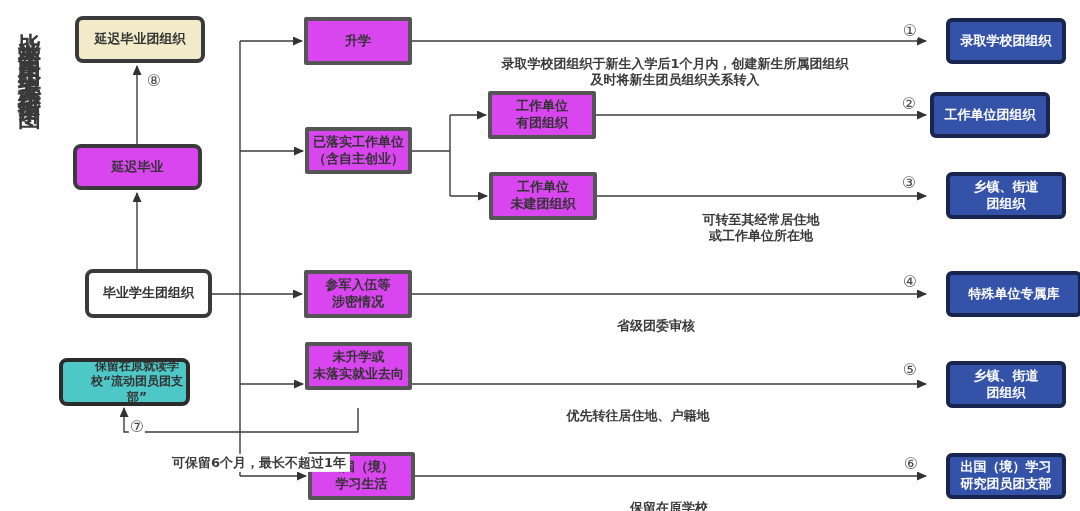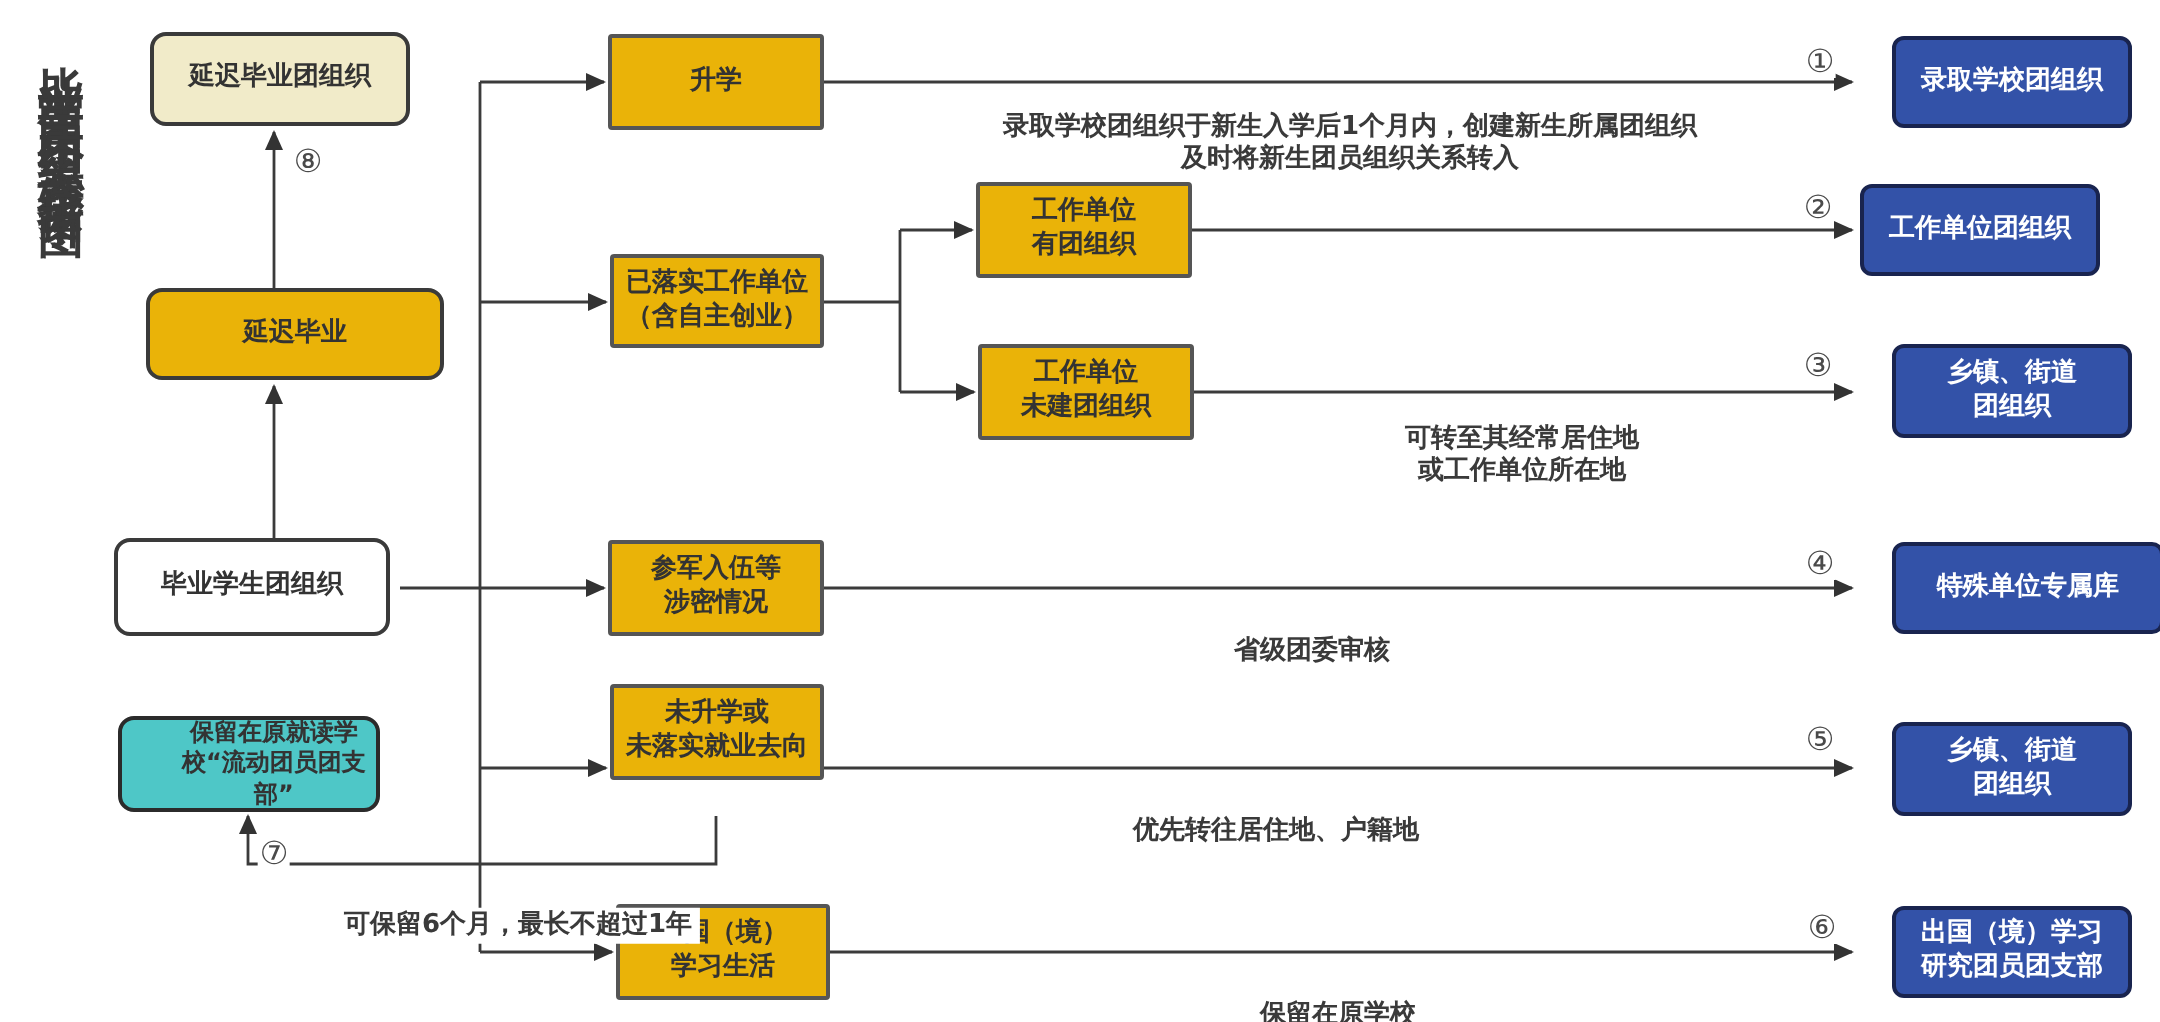--- a/index.html
+++ b/index.html
@@ -7,23 +7,23 @@
     position:relative; width:1080px; height:511px; background:#ffffff;
     font-family:"DejaVu Sans","Liberation Sans",sans-serif; overflow:hidden;
   }
   #connectors { position:absolute; left:0; top:0; width:1080px; height:511px; }
 
   .box {
     position:absolute; box-sizing:border-box;
     display:flex; align-items:center; justify-content:center;
     text-align:center; white-space:pre-line;
     font-size:13px; font-weight:bold; color:#333333; line-height:1.3;
-    border:2px solid #a21caf; background:#ffffff; z-index:2;
+    border:4px solid #a21caf; background:#ffffff; z-index:2;
   }
-  .box-yellow { background:#eab308; border-color:#555555; border-radius:2px;text-align:center; }
+  .box-yellow { background:#d946ef; border-color:#555555; border-radius:2px;text-align:center; }
   .box-beige  { background:#F1EBC9; border-color:#3a3a3a; border-radius:8px; }
   .box-white  { background:#ffffff; border-color:#3a3a3a; border-radius:8px; }
   .box-cyan   { background:#4EC7C7; border-color:#2b2b2b; border-radius:8px; font-size:12px;padding-left:25px; }
   .box-blue   { background:#3352A8; border-color:#19244f; border-radius:6px; color:#ffffff;margin-left:18px; }
 
   .label {
     position:absolute; transform:translate(-50%,-50%);
     background:#ffffff; padding:1px 4px; z-index:3;
     font-size:13px; font-weight:bold; color:#3a3a3a;
     text-align:center; white-space:pre-line; line-height:1.25;margin-top:32px;
@@ -75,22 +75,22 @@
       <line x1="597" y1="196" x2="926" y2="196" marker-end="url(#arr)"></line>
       <line x1="412" y1="294" x2="926" y2="294" marker-end="url(#arr)"></line>
       <line x1="412" y1="384" x2="926" y2="384" marker-end="url(#arr)"></line>
       <line x1="415" y1="476" x2="926" y2="476" marker-end="url(#arr)"></line>
     </g>
   </svg>
 
   <div class="vtitle">毕业学生团员团组织关系转接指引图</div>
 
   <div class="box box-beige" style="left:75px;top:16px;width:130px;height:47px">延迟毕业团组织</div>
-  <div class="box box-yellow" style="left:73px;top:144px;width:149px;height:46px;border-radius:8px;border-color:#3a3a3a">延迟毕业</div>
-  <div class="box box-white" style="left:57px;top:269px;width:138px;height:49px">毕业学生团组织</div>
+  <div class="box box-yellow" style="left:73px;top:144px;width:129px;height:46px;border-radius:8px;border-color:#3a3a3a">延迟毕业</div>
+  <div class="box box-white" style="left:85px;top:269px;width:127px;height:49px">毕业学生团组织</div>
   <div class="box box-cyan" style="left:59px;top:358px;width:131px;height:48px">保留在原就读学
 校“流动团员团支部”</div>
 
   <div class="box box-yellow" style="left:304px;top:17px;width:108px;height:48px">升学</div>
   <div class="box box-yellow" style="left:305px;top:127px;width:107px;height:47px">已落实工作单位
 （含自主创业）</div>
   <div class="box box-yellow" style="left:488px;top:91px;width:108px;height:48px">工作单位
 有团组织</div>
   <div class="box box-yellow" style="left:489px;top:172px;width:108px;height:48px">工作单位
 未建团组织</div>

